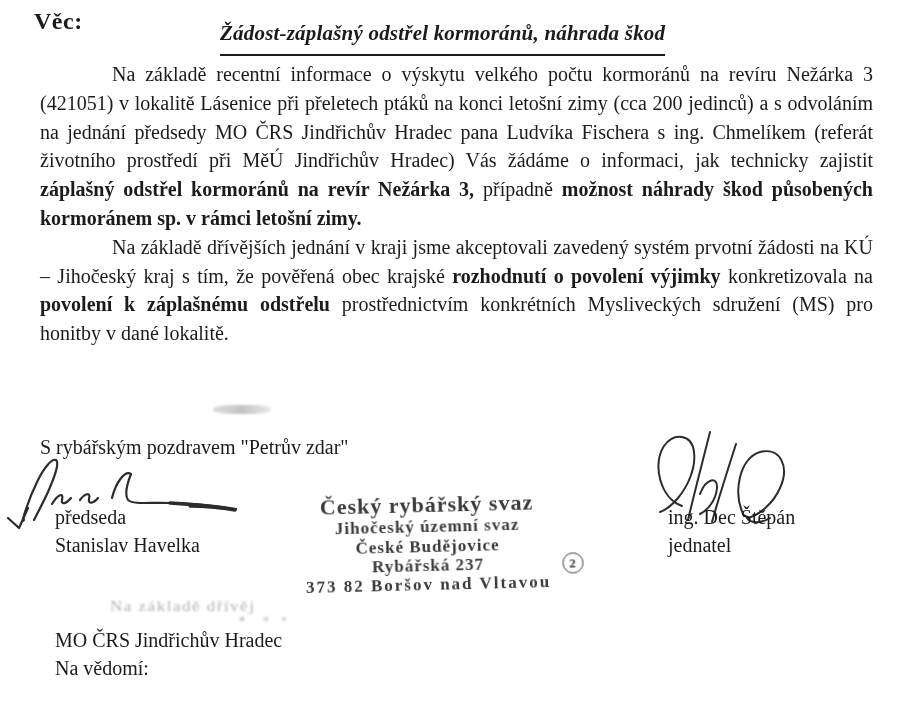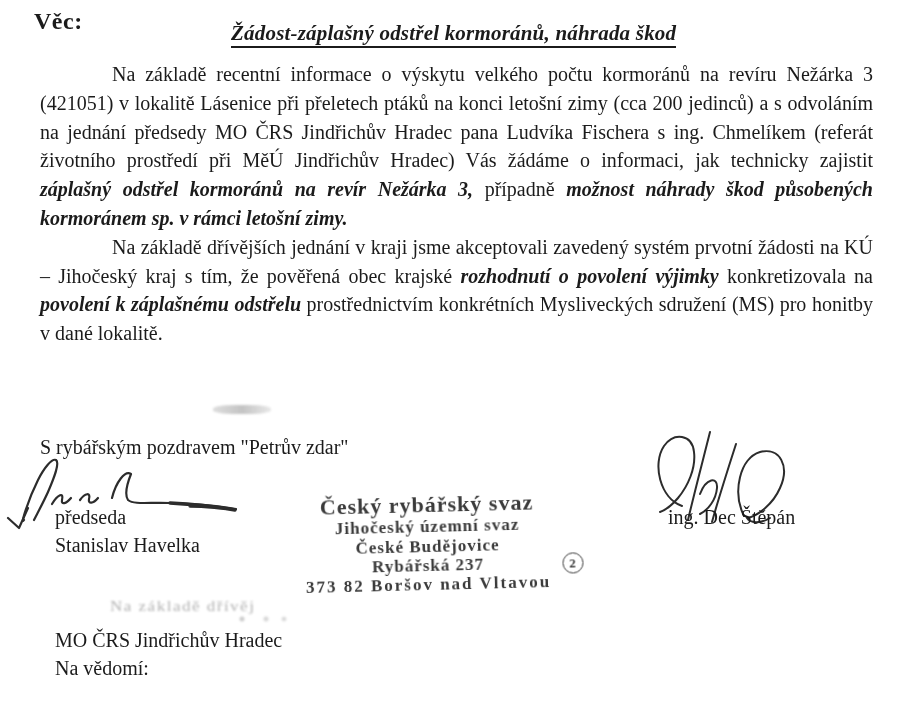--- a/index.html
+++ b/index.html
@@ -10,32 +10,32 @@
     color: #1b1b1b;
     overflow: hidden;
   }
   .page { position: relative; width: 832px; height: 701px; background: #ffffff; }
 
   .subject-label {
     position: absolute; left: 34px; top: 8px;
     font-size: 24px; font-weight: bold; letter-spacing: 0.5px;
   }
   .doc-title {
-    position: absolute; left: 231px; top: 21px;
+    position: absolute; left: 220px; top: 21px;
     font-size: 21px; font-weight: bold; font-style: italic;
-    border-bottom: 2px solid #1b1b1b; padding-bottom: 0;
+    border-bottom: 2px solid #1b1b1b; padding-bottom: 8px;
     letter-spacing: 0.2px;
   }
 
   .body-block {
     position: absolute; left: 40px; top: 60px; width: 833px;
     font-size: 20px; line-height: 28.8px; text-align: justify;
   }
   .body-block p { margin: 0; text-indent: 72px; }
-  .bi { font-weight: bold; font-style: italic; }
+  .bi { font-weight: bold; }
 
   .smudge {
     position: absolute; left: 213px; top: 405px; width: 58px; height: 9px;
     background: linear-gradient(90deg, rgba(80,80,80,0.35), rgba(60,60,60,0.55), rgba(90,90,90,0.25));
     filter: blur(1.2px); opacity: 0.55; border-radius: 40%;
   }
 
   .closing {
     position: absolute; left: 40px; top: 436px;
     font-size: 20px;
@@ -136,20 +136,21 @@
         <path d="M62 4 C 55 32, 47 62, 40 92"></path>
         <path d="M52 66 C 58 50, 70 48, 69 60 C 68 72, 60 82, 52 86"></path>
         <path d="M88 16 C 79 44, 70 72, 64 94"></path>
         <path d="M96 88 C 84 64, 92 30, 112 24 C 132 19, 142 38, 132 60 C 125 76, 110 88, 99 90 C 102 95, 112 96, 122 90"></path>
       </g>
     </svg>
   </div>
 
   <div class="signatory-right">
     <div>ing. Dec Štěpán</div>
+    <div>jednatel</div>
   </div>
 
   <div class="ghost">Na základě dřívěj</div>
   <div class="ghost-dots"></div>
 
   <div class="cc-block">
     <div>MO ČRS Jindřichův Hradec</div>
     <div>Na vědomí:</div>
   </div>
 

